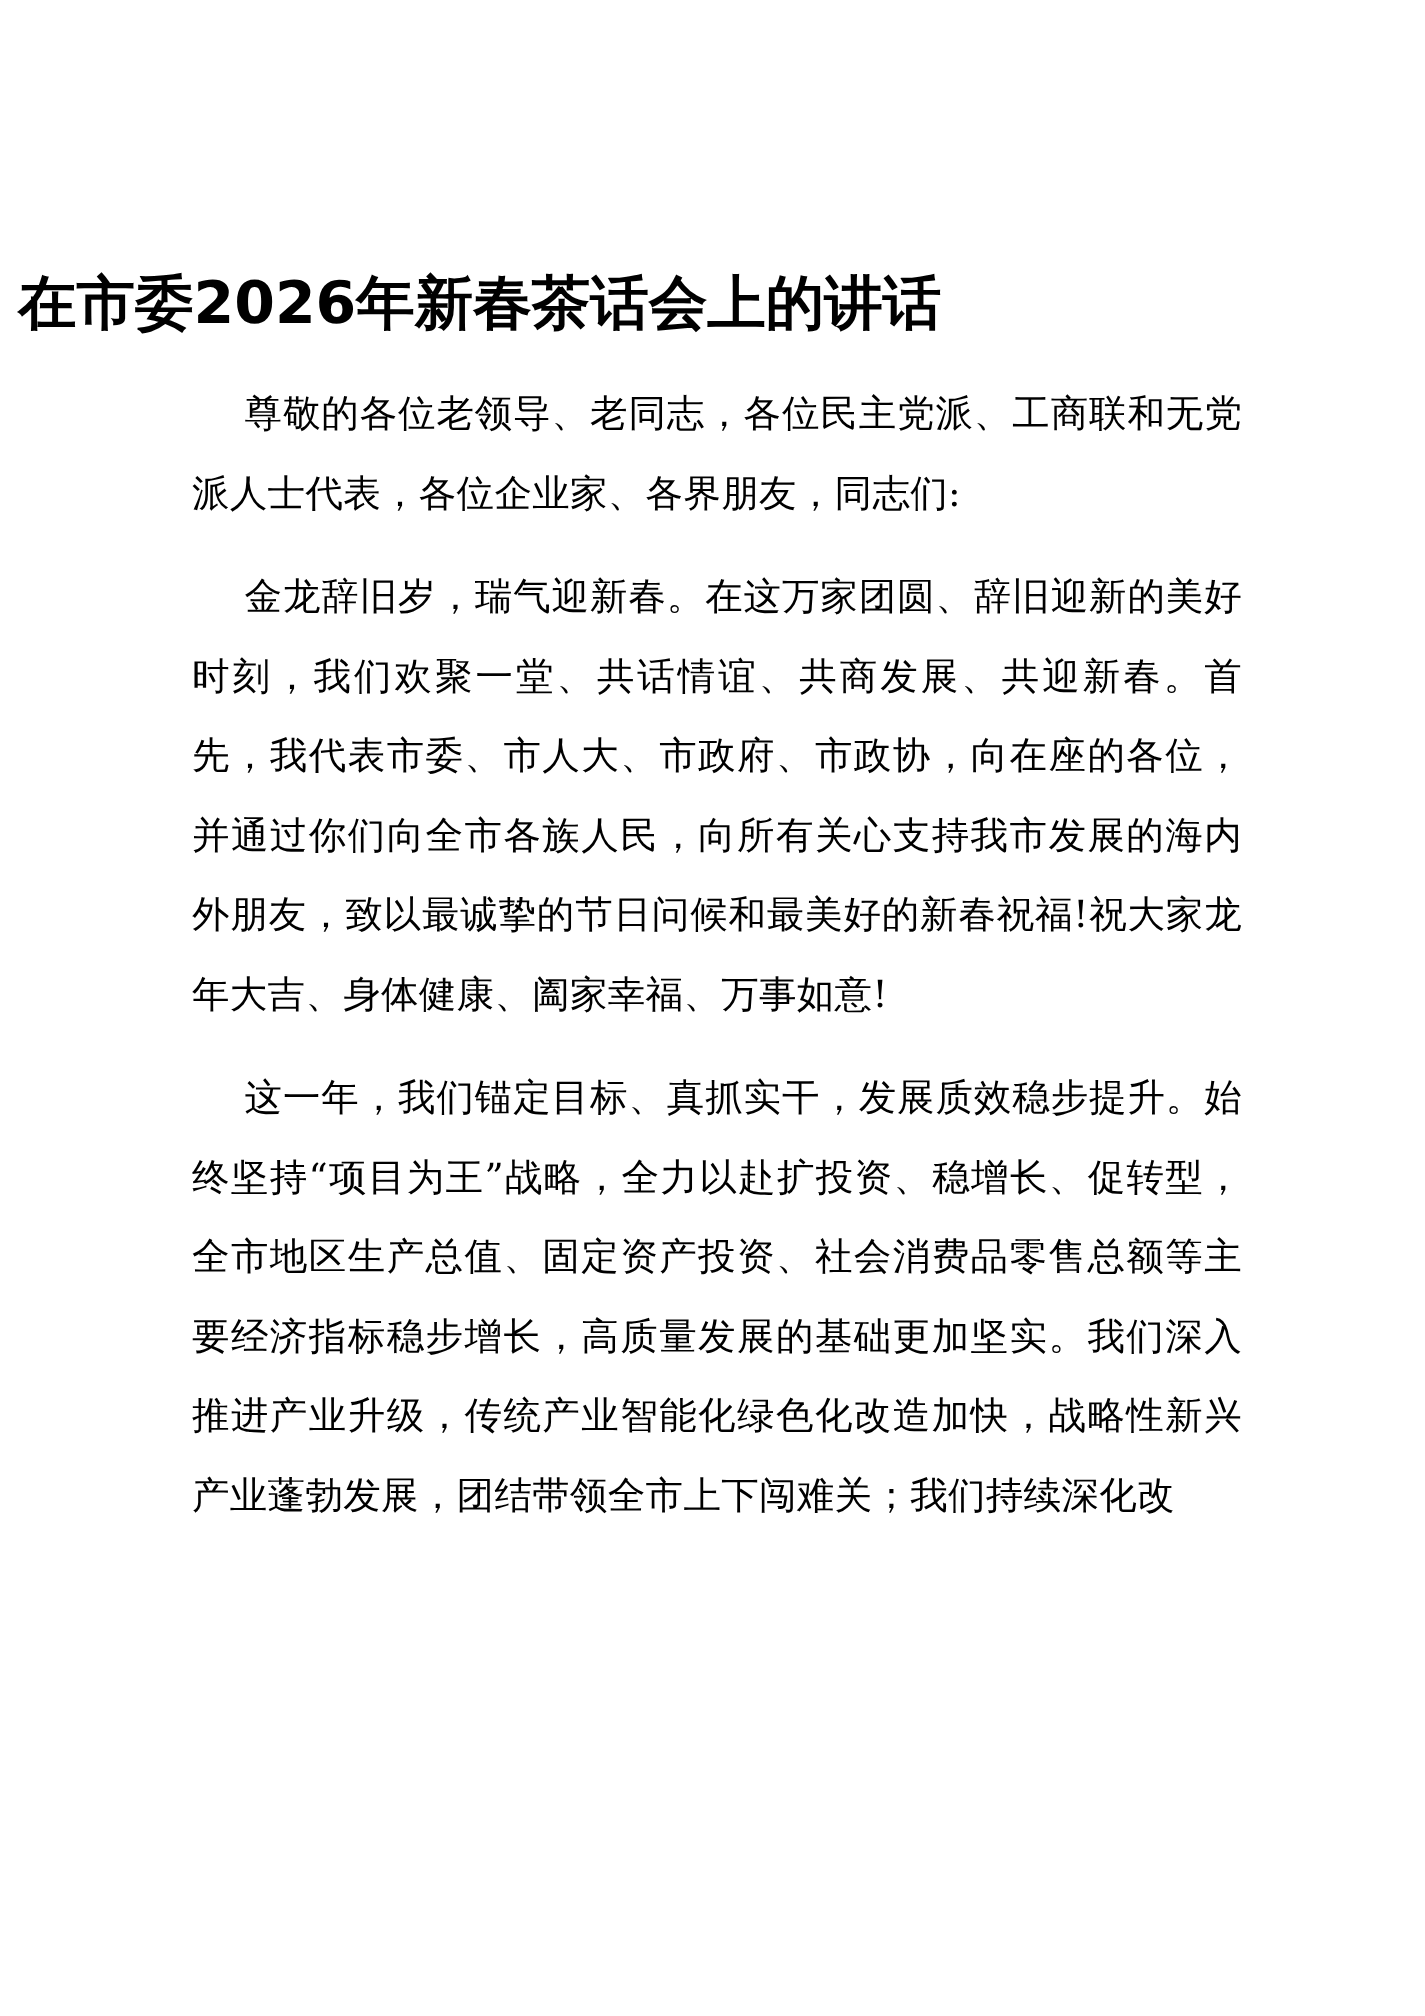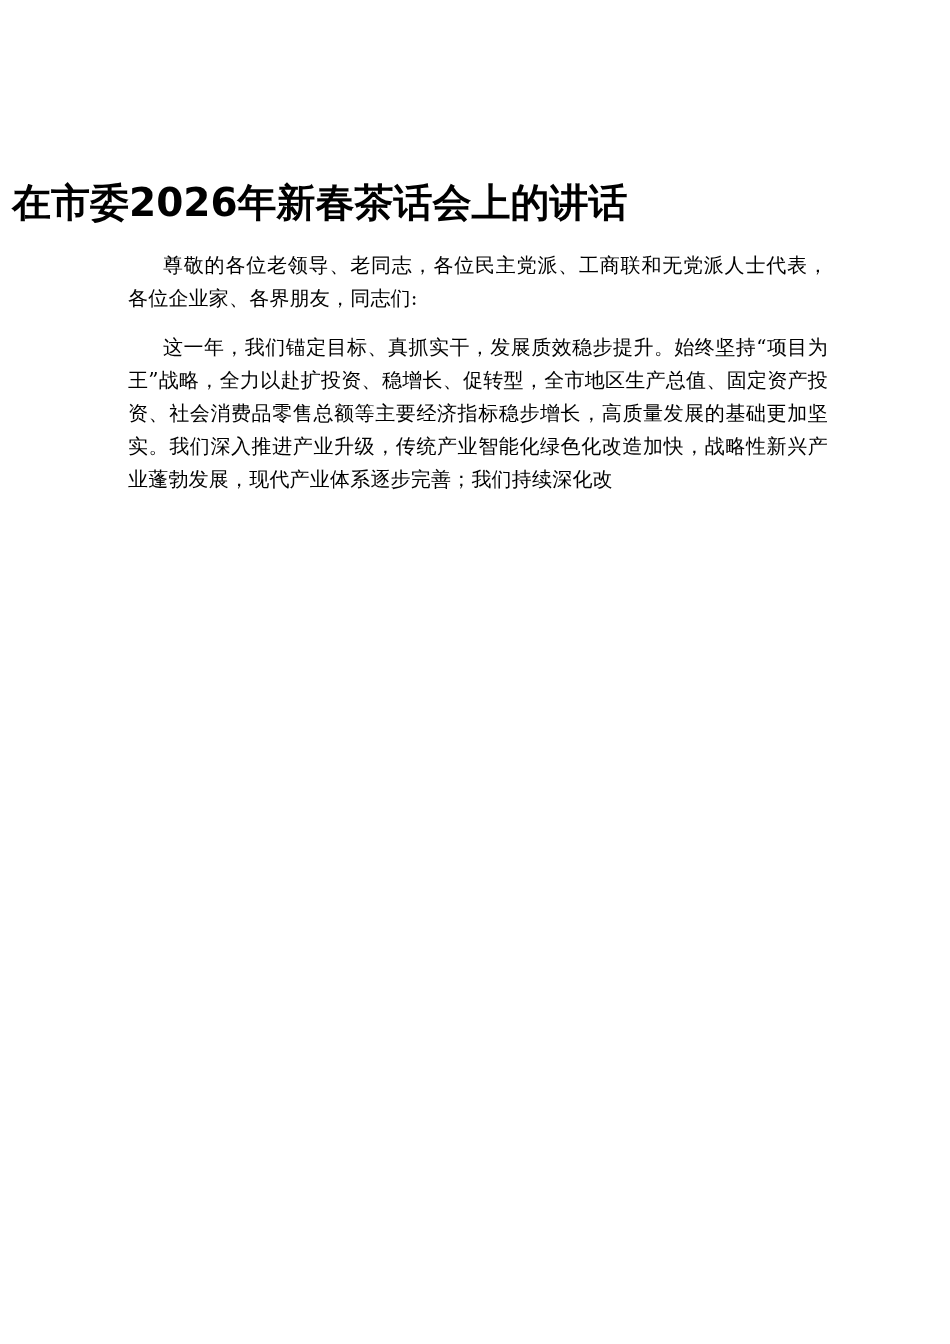--- a/index.html
+++ b/index.html
@@ -36,30 +36,31 @@
       margin: 12px;
     }
     .body-text {
       position: absolute;
       left: 128px;
       top: 249px;
       width: 700px;
     }
     .para {
       margin: 0 0 16px 0;
-      font-size: 20px;
-      line-height: 33px;
+      font-size: 25px;
+      line-height: 53px;
       text-indent: 35px;
       text-align: justify;
       letter-spacing: 0.2px;
       word-break: break-all;
     }
   </style>
 </head>
 <body>
 
 <div class="page">
   <h1 class="title">在市委2026年新春茶话会上的讲话</h1>
   <div class="body-text">
     <p class="para">尊敬的各位老领导、老同志，各位民主党派、工商联和无党派人士代表，各位企业家、各界朋友，同志们:</p>
-    <p class="para">这一年，我们锚定目标、真抓实干，发展质效稳步提升。始终坚持“项目为王”战略，全力以赴扩投资、稳增长、促转型，全市地区生产总值、固定资产投资、社会消费品零售总额等主要经济指标稳步增长，高质量发展的基础更加坚实。我们深入推进产业升级，传统产业智能化绿色化改造加快，战略性新兴产业蓬勃发展，现代产业体系逐步完善；我们持续深化改</p>
+    <p class="para">金龙辞旧岁，瑞气迎新春。在这万家团圆、辞旧迎新的美好时刻，我们欢聚一堂、共话情谊、共商发展、共迎新春。首先，我代表市委、市人大、市政府、市政协，向在座的各位，并通过你们向全市各族人民，向所有关心支持我市发展的海内外朋友，致以最诚挚的节日问候和最美好的新春祝福!祝大家龙年大吉、身体健康、阖家幸福、万事如意!</p>
+    <p class="para">这一年，我们锚定目标、真抓实干，发展质效稳步提升。始终坚持“项目为王”战略，全力以赴扩投资、稳增长、促转型，全市地区生产总值、固定资产投资、社会消费品零售总额等主要经济指标稳步增长，高质量发展的基础更加坚实。我们深入推进产业升级，传统产业智能化绿色化改造加快，战略性新兴产业蓬勃发展，团结带领全市上下闯难关；我们持续深化改</p>
   </div>
 </div>
 
 </body></html>

